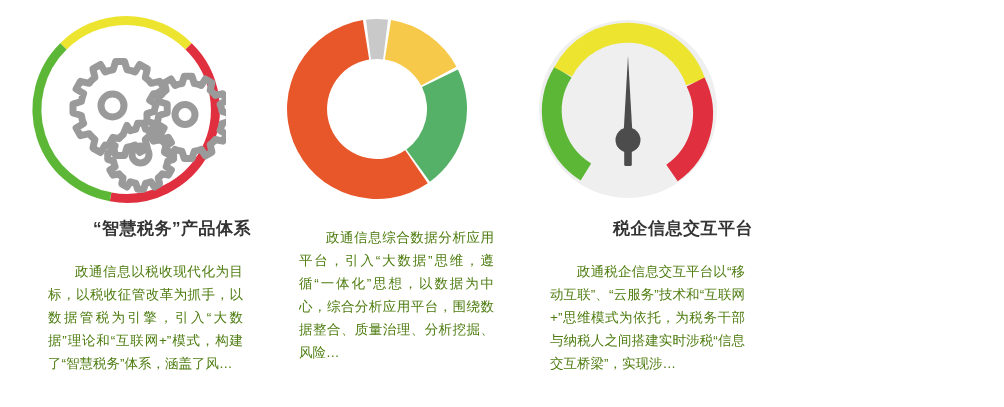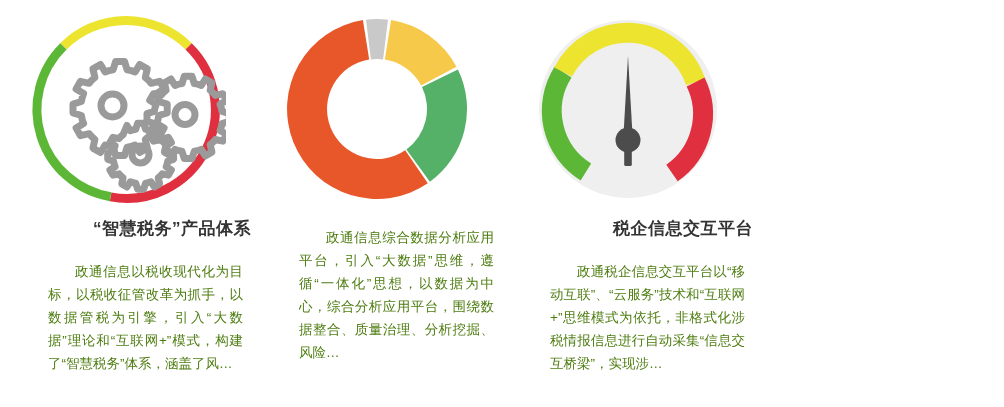--- a/index.html
+++ b/index.html
@@ -130,17 +130,17 @@
         </g>
 
         <g>
           <path d="M 100 47 L 104.4 124 L 95.6 124 Z" fill="#4c4c4c"></path>
           <rect x="96.2" y="130" width="7.6" height="27" rx="1.5" fill="#4c4c4c"></rect>
           <circle cx="100" cy="131" r="12.5" fill="#4c4c4c"></circle>
         </g>
       </svg>
     </div>
     <h3 class="card-title">税企信息交互平台</h3>
-    <p class="card-desc">政通税企信息交互平台以“移动互联”、“云服务”技术和“互联网+”思维模式为依托，非格式化涉税情报信息进行自动采集“信息交互桥梁”，实现涉…</p>
+    <p class="card-desc">政通税企信息交互平台以“移动互联”、“云服务”技术和“互联网+”思维模式为依托，为税务干部与纳税人之间搭建实时涉税“信息交互桥梁”，实现涉…</p>
   </div>
 
 
 </div>
 
 </body></html>

